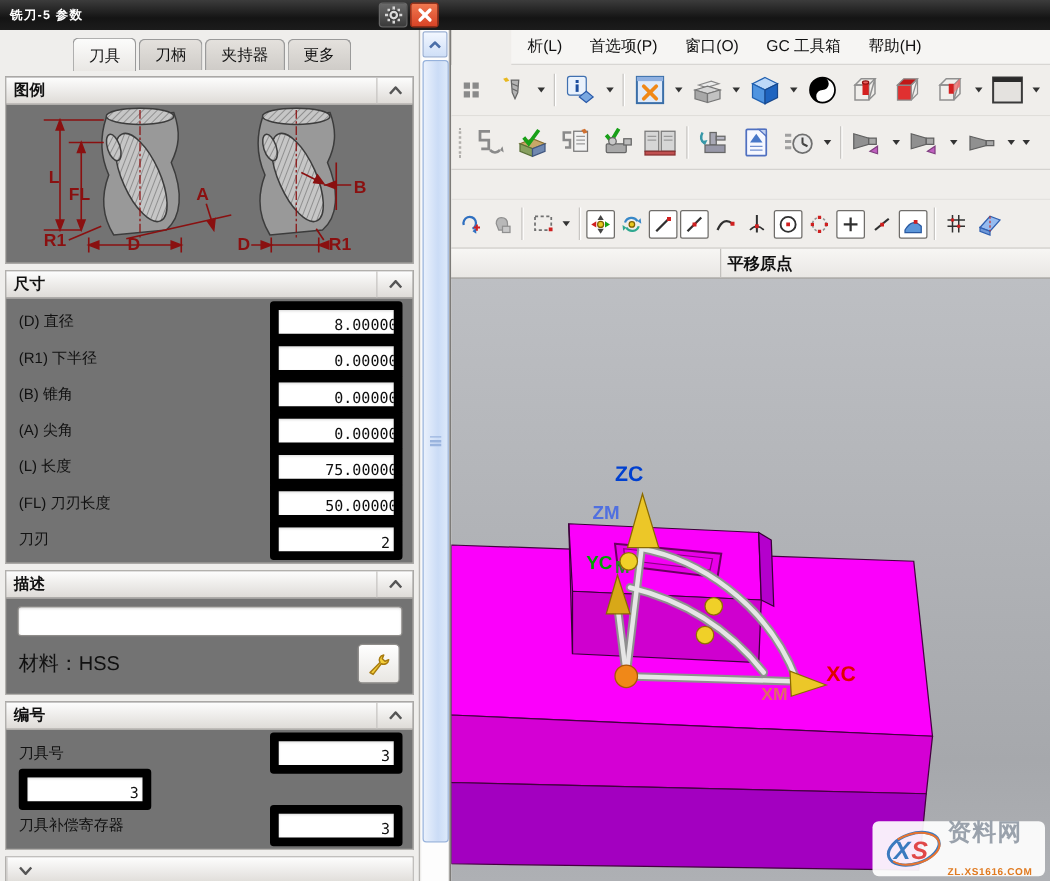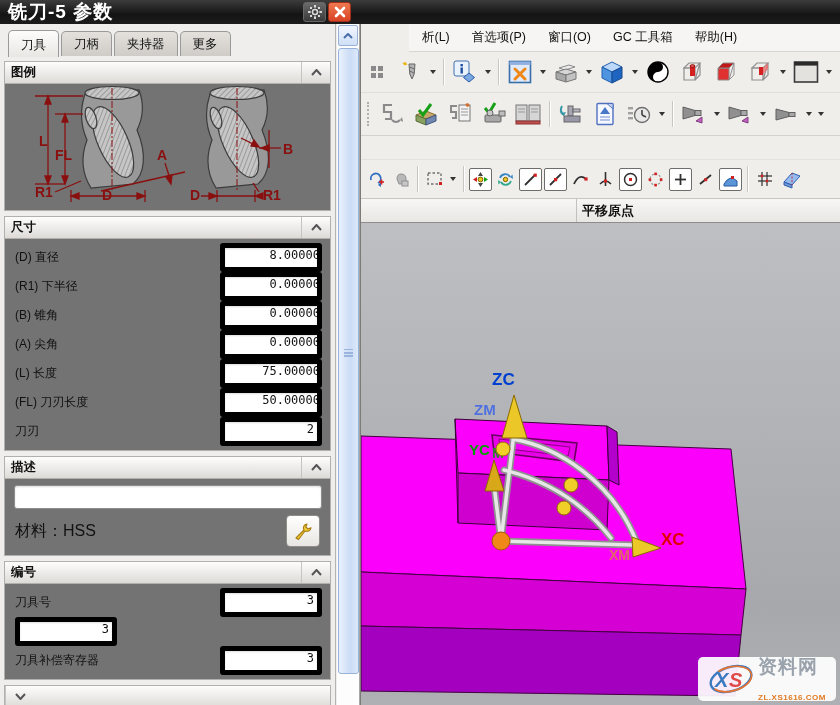--- a/index.html
+++ b/index.html
@@ -2,43 +2,43 @@
 <html><head>
 <meta charset="utf-8">
 <style>
   html,body{margin:0;padding:0;background:#555;}
   .screen{position:relative;width:840px;height:705px;overflow:hidden;
           font-family:"Liberation Sans","DejaVu Sans",sans-serif;
           background:#efeeec;font-size:12px;color:#111;}
   
   .titlebar{position:absolute;left:0;top:0;width:840px;height:24px;
             background:linear-gradient(#3c3c3c,#141414 60%,#1c1c1c);display:flex;align-items:center;z-index:30;}
-  .titlebar .title{color:#fff;font-weight:bold;font-size:19px;padding-left:8px;letter-spacing:1px;}
+  .titlebar .title{color:#fff;font-weight:bold;font-size:10px;padding-left:8px;letter-spacing:1px;}
   .tb-btn{width:23px;height:20px;border-radius:3px;display:flex;align-items:center;justify-content:center;
           border:1px solid #666;box-sizing:border-box;}
   .tb-gear{position:absolute;left:303px;top:2px;background:linear-gradient(#6a6a6a,#3a3a3a);}
   .tb-close{position:absolute;left:328px;top:2px;background:linear-gradient(#f07850,#d84326);border-color:#a03018;}
   
   .dialog{position:absolute;left:0;top:24px;width:336px;height:681px;background:#efeeec;
           border-right:1px solid #b5b3b0;box-sizing:border-box;padding:6px 4px 0 4px;overflow:hidden;}
-  .tabs{display:flex;gap:2px;padding-left:4px;height:26px;align-items:flex-end;}
+  .tabs{display:flex;gap:2px;padding-left:4px;height:26px;align-items:flex-end;justify-content:center;}
   .tab{padding:4px 12px 3px 12px;border:1px solid #9a9a9a;border-bottom:none;border-radius:5px 5px 0 0;
        background:linear-gradient(#e4e1dd,#cfccc8);font-size:12.5px;cursor:default;}
   .tab.active{background:linear-gradient(#fcfcfb,#e9e7e4);padding-top:6px;position:relative;top:1px;}
   .group{border:1px solid #b2b0ad;margin-top:5px;background:#737373;}
   .ghead{height:21px;background:linear-gradient(#fdfdfd,#dedbd7);display:flex;align-items:center;
          border-bottom:1px solid #b2b0ad;}
   .ghead .gtitle{font-weight:bold;font-size:12.5px;padding-left:6px;flex:1;}
   .gchv{width:28px;height:100%;display:flex;align-items:center;justify-content:center;border-left:1px solid #c6c4c1;}
   .gbody{position:relative;}
   
   .frow{display:flex;align-items:center;height:29px;padding:0 8px 0 10px;}
   .flabel{flex:1;font-size:12px;}
-  .field{width:86px;height:19px;background:#fff;border:5px solid #000000;border-radius:3px;
-         display:flex;align-items:flex-start;justify-content:flex-end;padding:0 3px;overflow:hidden;
+  .field{width:86px;height:19px;background:#fff;border:7px solid #000000;border-radius:3px;
+         display:flex;align-items:flex-end;justify-content:flex-end;padding:0 3px;overflow:hidden;
          font-family:"DejaVu Sans Mono","Liberation Mono",monospace;font-size:12px;box-shadow:inset 0 1px 2px #ddd;}
   .fval.clip{margin-right:-6px;}
   
   .desc-input{display:block;width:302px;height:20px;margin:6px auto 4px auto;border:1px solid #8f8d8a;
               border-radius:3px;background:#fff;box-shadow:inset 0 1px 2px #ddd;}
   .mat-row{display:flex;align-items:center;padding:2px 10px 8px 10px;}
   .mat-label{flex:1;font-size:16px;}
   .wrench-btn{width:32px;height:30px;border:1px solid #8f8d8a;border-radius:4px;
               background:linear-gradient(#ffffff,#e8e6e2);display:flex;align-items:center;justify-content:center;}
   

